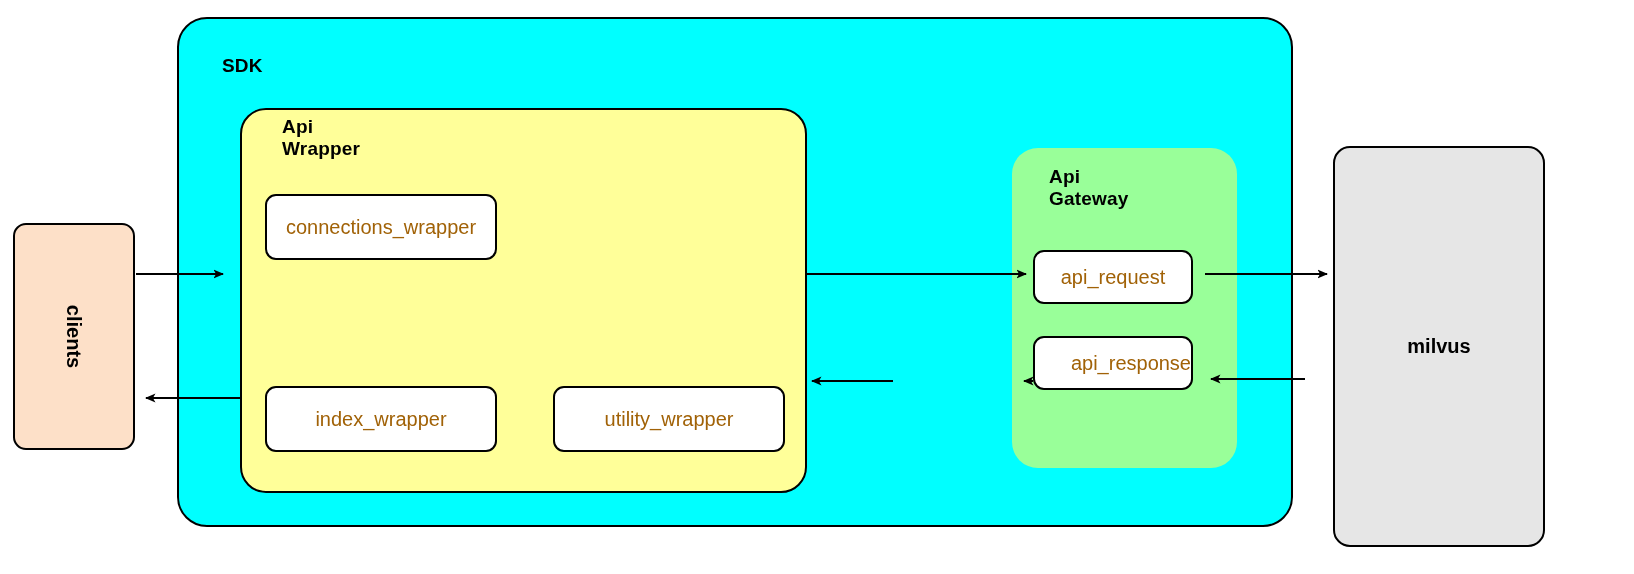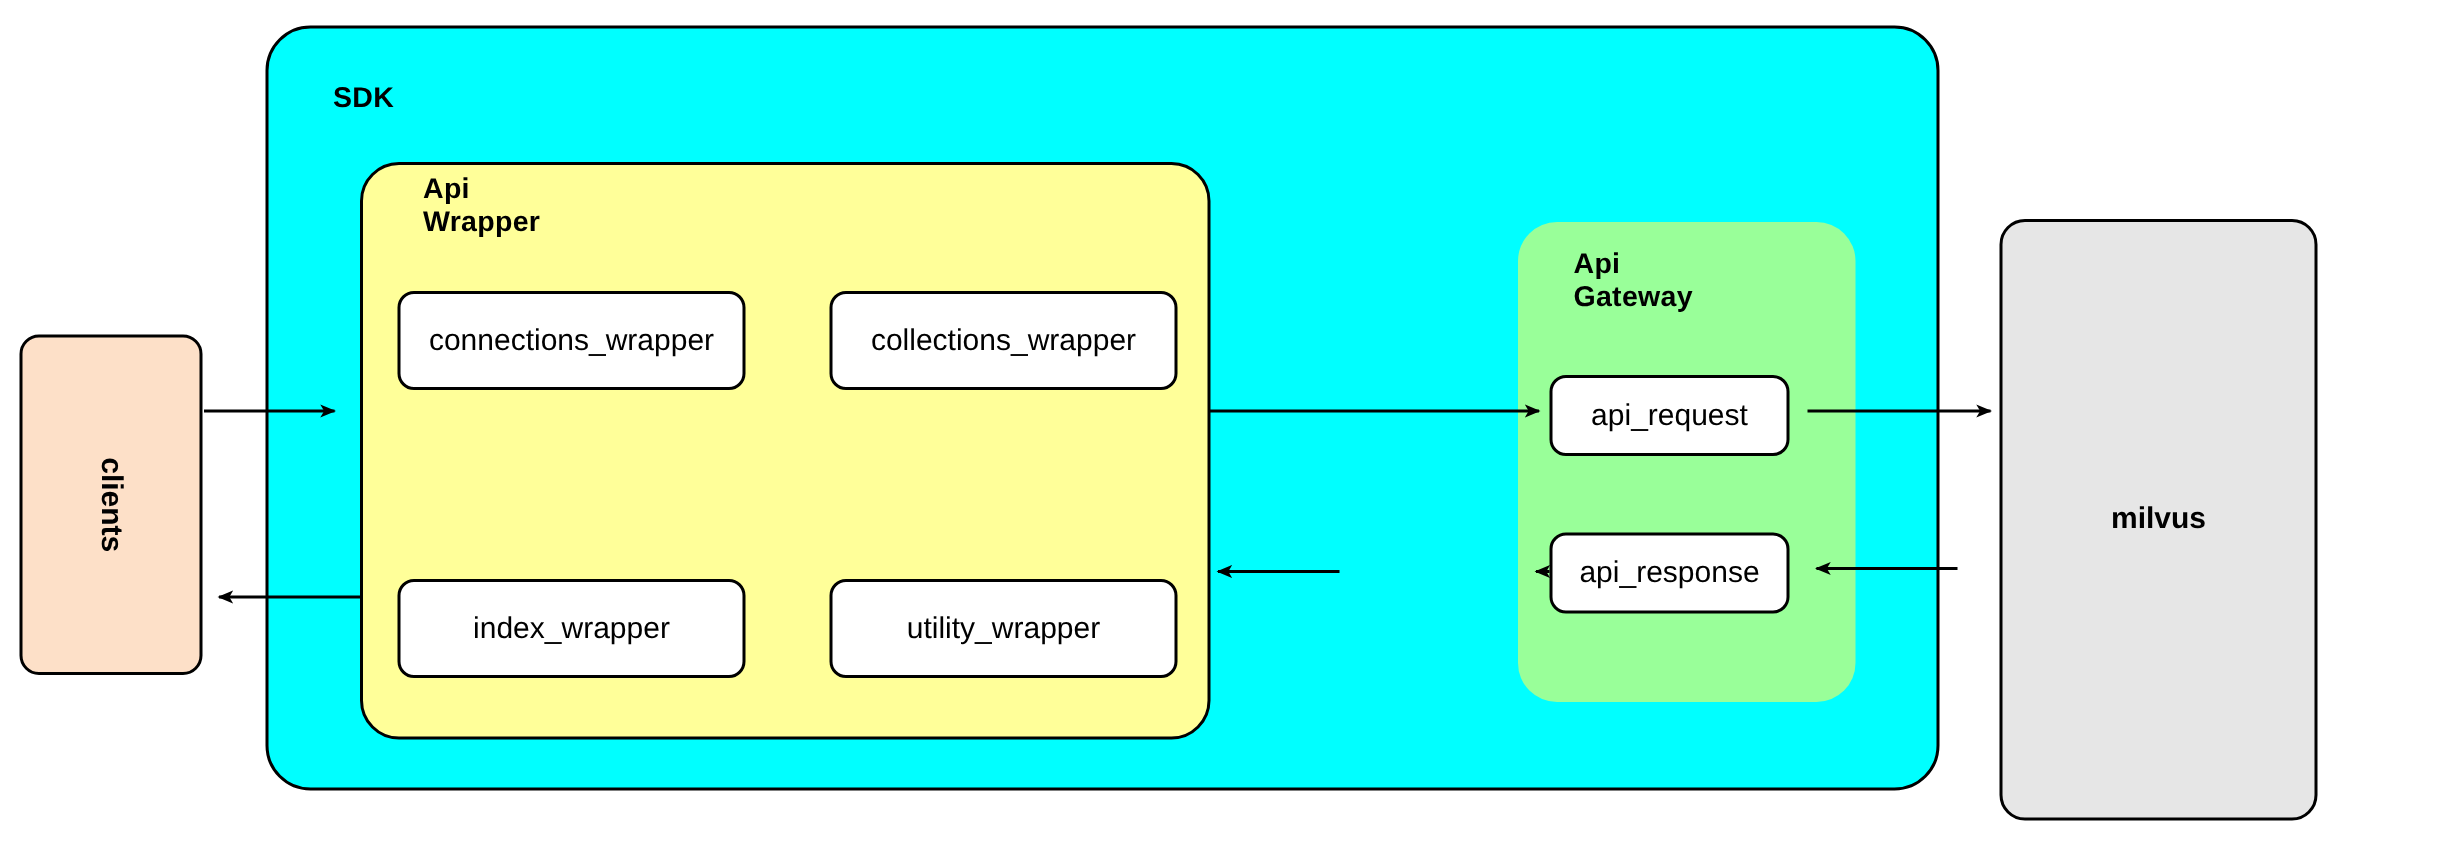--- a/index.html
+++ b/index.html
@@ -85,35 +85,35 @@
   .leaf {
     position: absolute;
     box-sizing: border-box;
     background: #ffffff;
     border: 2px solid #000000;
     border-radius: 11px;
     display: flex;
     align-items: center;
     justify-content: center;
     font-size: 20px;
-    color: #000000;
+    color: #a16207;
   }
 
   
   .wrap-cell { width: 232px; height: 66px; }
   .col-a { left: 265px; }
   .col-b { left: 553px; }
   .row-1 { top: 194px; }
   .row-2 { top: 290px; }
   .row-3 { top: 386px; }
 
   
   .gw-cell { left: 1033px; width: 160px; height: 54px; }
   #api-request-box  { top: 250px; }
-  #api-response-box { top: 355px; }
+  #api-response-box { top: 336px; justify-content: flex-end; }
 
   
   #checker-box {
     left: 895px;
     top: 367px;
     width: 123px;
     height: 51px;
   }
 
   
@@ -175,23 +175,20 @@
   <div class="box" id="sdk-box"></div>
   <div class="container-label" id="sdk-label">SDK</div>
 
   <div class="box" id="api-wrapper-box"></div>
   <div class="container-label" id="api-wrapper-label">Api
 Wrapper</div>
 
   <div class="leaf wrap-cell col-a row-1">
     <span>connections_wrapper</span>
   </div>
-  <div class="leaf wrap-cell col-b row-1">
-    <span>collections_wrapper</span>
-  </div>
   <div class="leaf wrap-cell col-a row-3">
     <span>index_wrapper</span>
   </div>
   <div class="leaf wrap-cell col-b row-3">
     <span>utility_wrapper</span>
   </div>
 
 
   <div class="box" id="api-gateway-box"></div>
   <div class="container-label" id="api-gateway-label">Api

